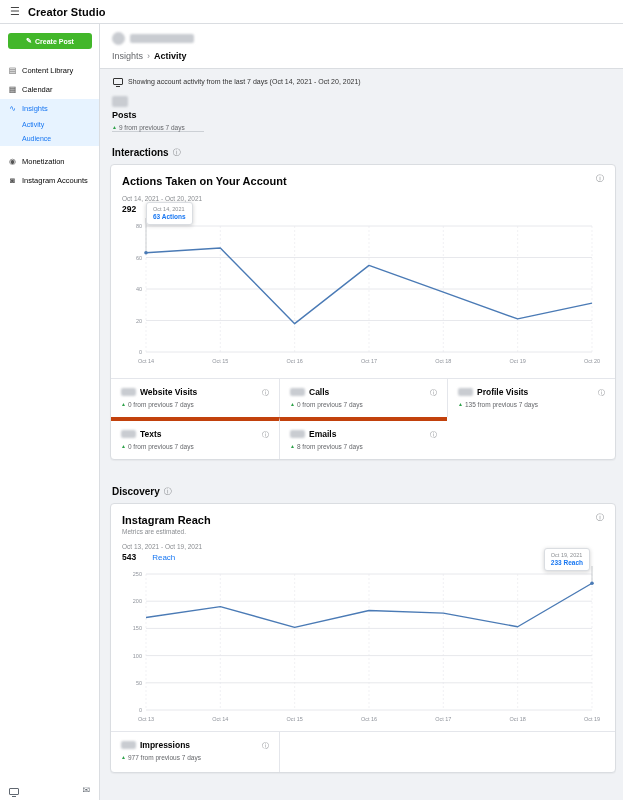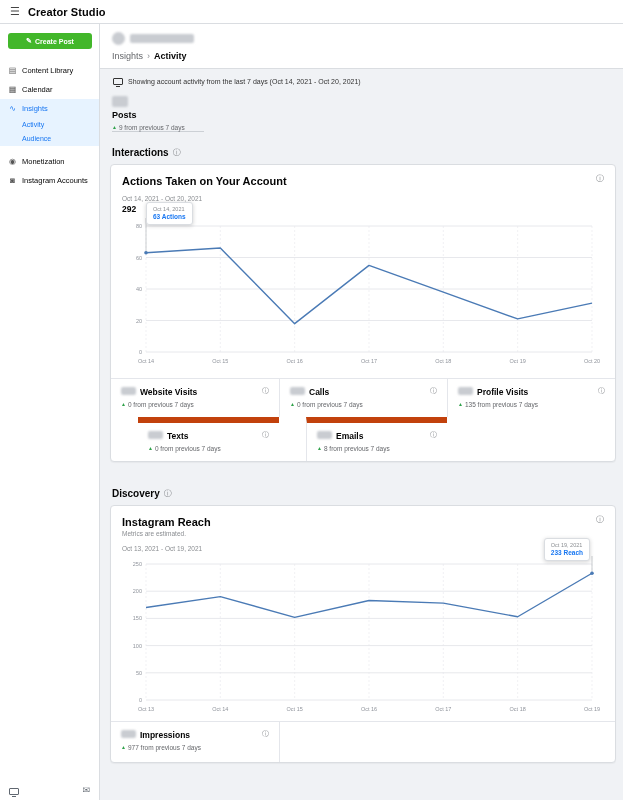--- a/index.html
+++ b/index.html
@@ -63,22 +63,22 @@
   .tt-value { font-size:6.5px; color:#1877f2; font-weight:bold; margin-top:1px; }
   .tooltip-actions { left:24px; top:-16px; }
   .tooltip-reach { right:14px; top:-18px; }
 
   .info-icon { color:#8a8d91; font-size:8px; cursor:pointer; line-height:1; }
   .info-icon.small { font-size:7px; }
 
   .stats-grid { display:grid; grid-template-columns:1fr 1fr 1fr; border-top:1px solid #e4e6eb; margin-top:6px; }
   .stat-cell { padding:8px 10px 9px; border-left:1px solid #e4e6eb; }
   .stat-cell:nth-child(3n+1) { border-left:none; }
-  .stat-cell:nth-child(n+4) { border-top:6px solid #c2410c;margin-left:27px; }
-  .stat-top { display:flex; align-items:flex-start; gap:4px; }
+  .stat-cell:nth-child(n+4) { border-top:4px solid #c2410c; }
+  .stat-top { display:flex; align-items:center; gap:4px; }
   .stat-label { font-size:8.5px; font-weight:bold; flex:1; }
   .delta { font-size:6.5px; color:#65676b; margin-top:4px; display:flex; align-items:center; gap:2px; }
   .up-arrow { color:#31a24c; font-size:5px; line-height:1; }
 
   .impressions-row { display:grid; grid-template-columns:1fr 2fr; border-top:1px solid #e4e6eb; margin-top:1px; }
   .impressions-cell { padding:8px 10px 11px; }
   .impressions-empty { border-left:1px solid #e4e6eb; }
 
   
   .blur-blob { background:#c9ccd1; border-radius:2px; filter:blur(1.2px); }
@@ -280,20 +280,24 @@
     <span class="info-icon">ⓘ</span>
   </div>
 
   <div class="card">
     <div class="card-head">
       <span class="card-title">Instagram Reach</span>
       <span class="info-icon">ⓘ</span>
     </div>
     <div class="card-subtitle">Metrics are estimated.</div>
     <div class="date-range">Oct 13, 2021 - Oct 19, 2021</div>
+    <div class="total-line">
+      <span class="total-num">543</span>
+      <span class="total-label">Reach</span>
+    </div>
     <div class="chart-wrap">
       <div class="chart-tooltip tooltip-reach">
         <div class="tt-date">Oct 19, 2021</div>
         <div class="tt-value">233 Reach</div>
       </div>
       <svg id="chart-reach" width="482" height="160">
           <line x1="24" y1="144" x2="470" y2="144" stroke="#e7e8ec" stroke-width="1"></line>
           <text x="20" y="146" text-anchor="end" font-size="5.5" fill="#90949c">0</text>
           <line x1="24" y1="116.80000000000001" x2="470" y2="116.80000000000001" stroke="#e7e8ec" stroke-width="1"></line>
           <text x="20" y="118.80000000000001" text-anchor="end" font-size="5.5" fill="#90949c">50</text>

